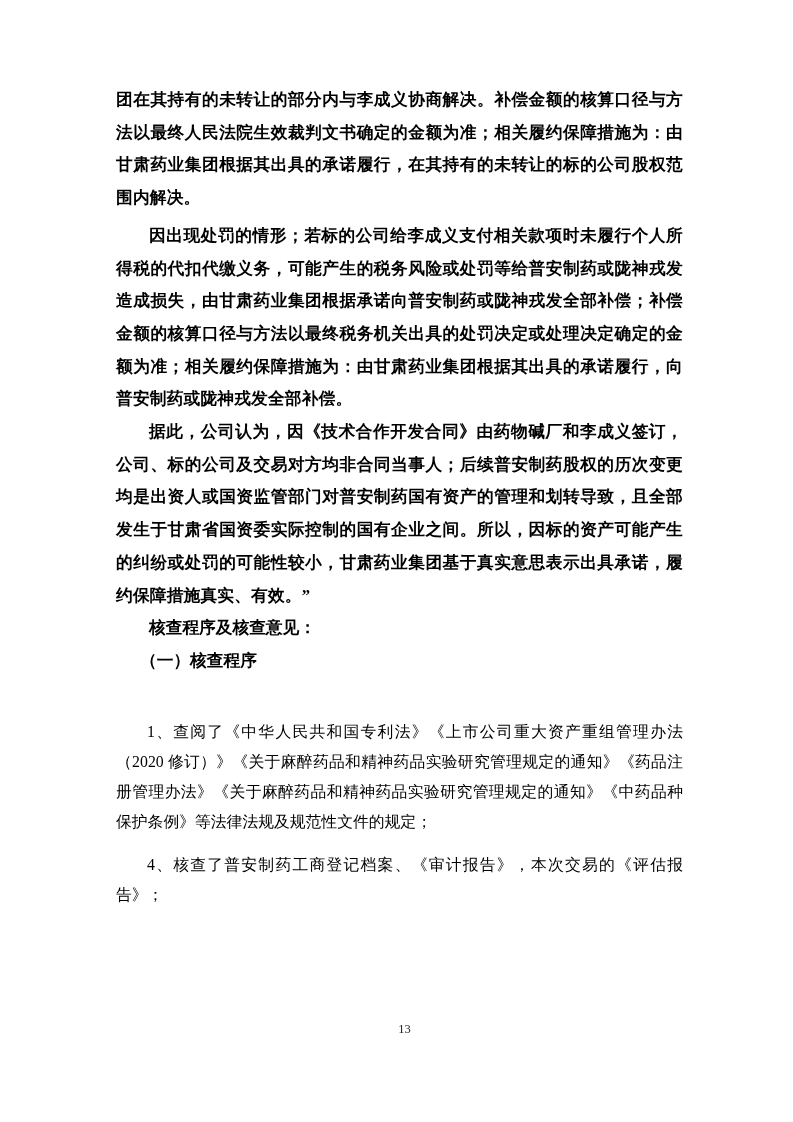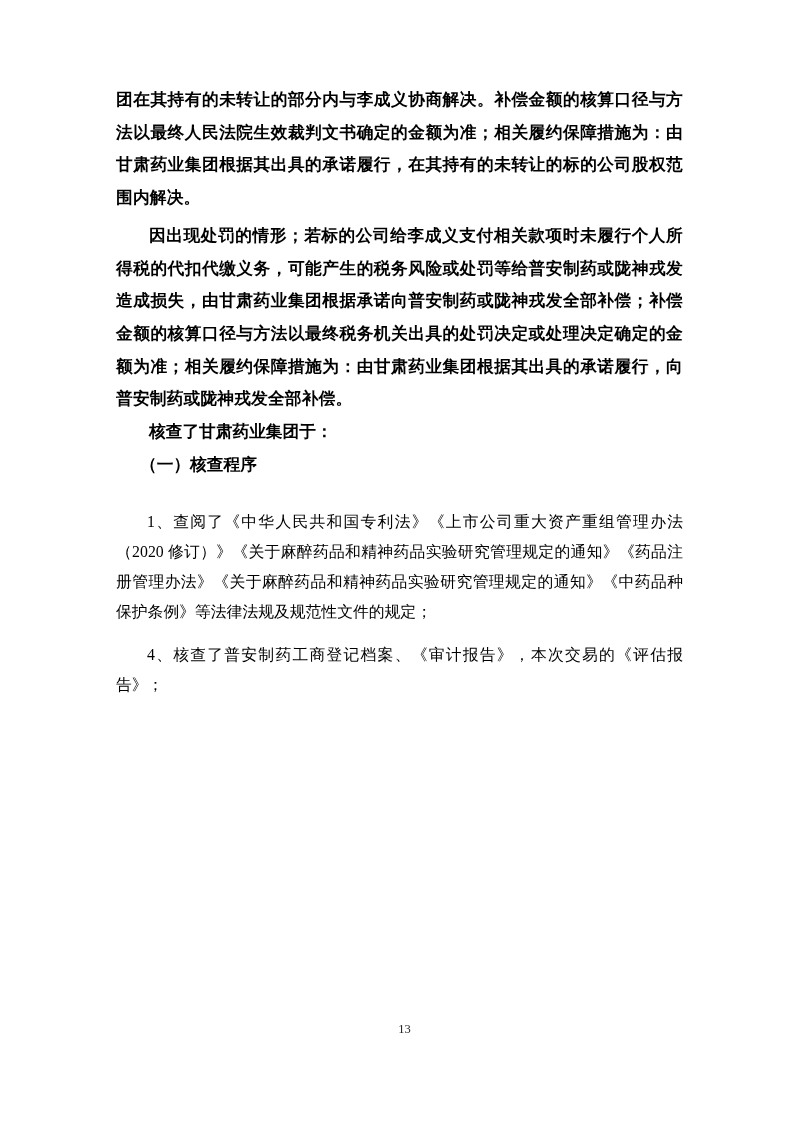--- a/index.html
+++ b/index.html
@@ -38,21 +38,21 @@
     margin-bottom: 0;
   }
   .heading {
     margin: 0;
     font-size: 16.7px;
     font-weight: bold;
     line-height: 32.7px;
     text-indent: 33px;
   }
   .subheading {
-    margin: 0 0 26px 0;
+    margin: 0 0 39px 0;
     font-size: 16.7px;
     font-weight: bold;
     line-height: 32.7px;
     text-indent: 24px;
   }
   .item {
     margin: 12px 0 13px 0;
     font-size: 15.8px;
     font-weight: normal;
     line-height: 30px;
@@ -73,22 +73,23 @@
 </head>
 <body>
 
 <div class="page">
   <div class="content">
 
     <p class="para noindent">团在其持有的未转让的部分内与李成义协商解决。补偿金额的核算口径与方法以最终人民法院生效裁判文书确定的金额为准；相关履约保障措施为：由甘肃药业集团根据其出具的承诺履行，在其持有的未转让的标的公司股权范围内解决。</p>
 
     <p class="para m0">因出现处罚的情形；若标的公司给李成义支付相关款项时未履行个人所得税的代扣代缴义务，可能产生的税务风险或处罚等给普安制药或陇神戎发造成损失，由甘肃药业集团根据承诺向普安制药或陇神戎发全部补偿；补偿金额的核算口径与方法以最终税务机关出具的处罚决定或处理决定确定的金额为准；相关履约保障措施为：由甘肃药业集团根据其出具的承诺履行，向普安制药或陇神戎发全部补偿。</p>
 
+    <p class="para m0">据此，公司认为，因《技术合作开发合同》由药物碱厂和李成义签订，公司、标的公司及交易对方均非合同当事人；后续普安制药股权的历次变更均是出资人或国资监管部门对普安制药国有资产的管理和划转导致，且全部发生于甘肃省国资委实际控制的国有企业之间。所以，因标的资产可能产生的纠纷或处罚的可能性较小，甘肃药业集团基于真实意思表示出具承诺，履约保障措施真实、有效。”</p>
 
-    <p class="heading">核查了甘肃药业集团于：</p>
+    <p class="heading">核查程序及核查意见：</p>
 
     <p class="subheading">（一）核查程序</p>
 
     <p class="item">1、查阅了《中华人民共和国专利法》《上市公司重大资产重组管理办法（2020 修订）》《关于麻醉药品和精神药品实验研究管理规定的通知》《药品注册管理办法》《关于麻醉药品和精神药品实验研究管理规定的通知》《中药品种保护条例》等法律法规及规范性文件的规定；</p>
 
 
 
     <p class="item">4、核查了普安制药工商登记档案、《审计报告》，本次交易的《评估报告》；</p>
 
   </div>

